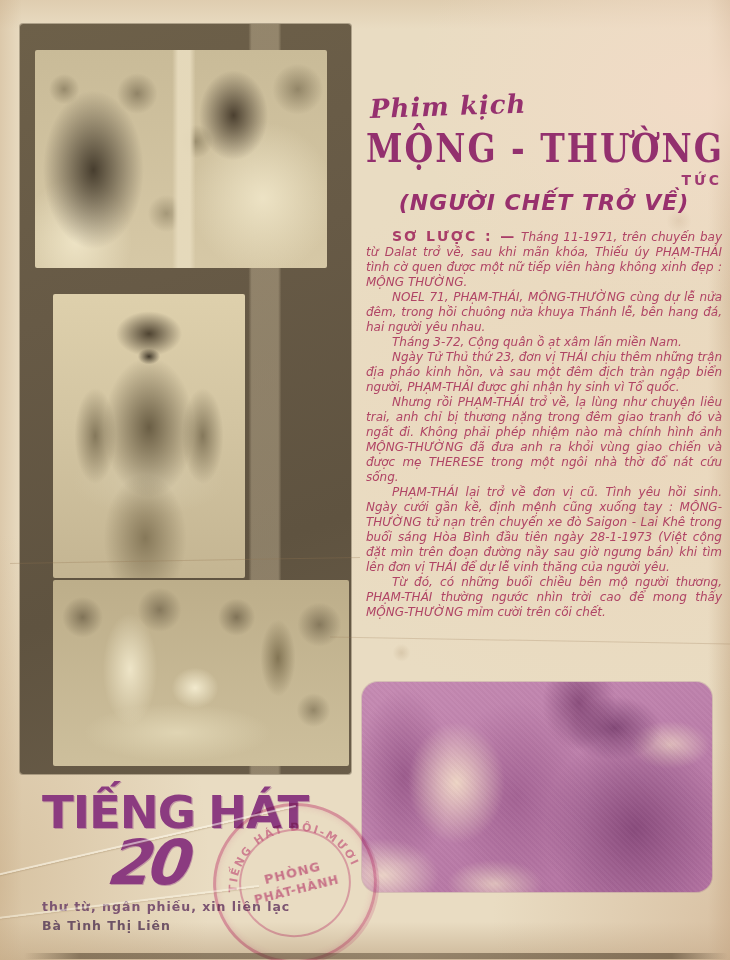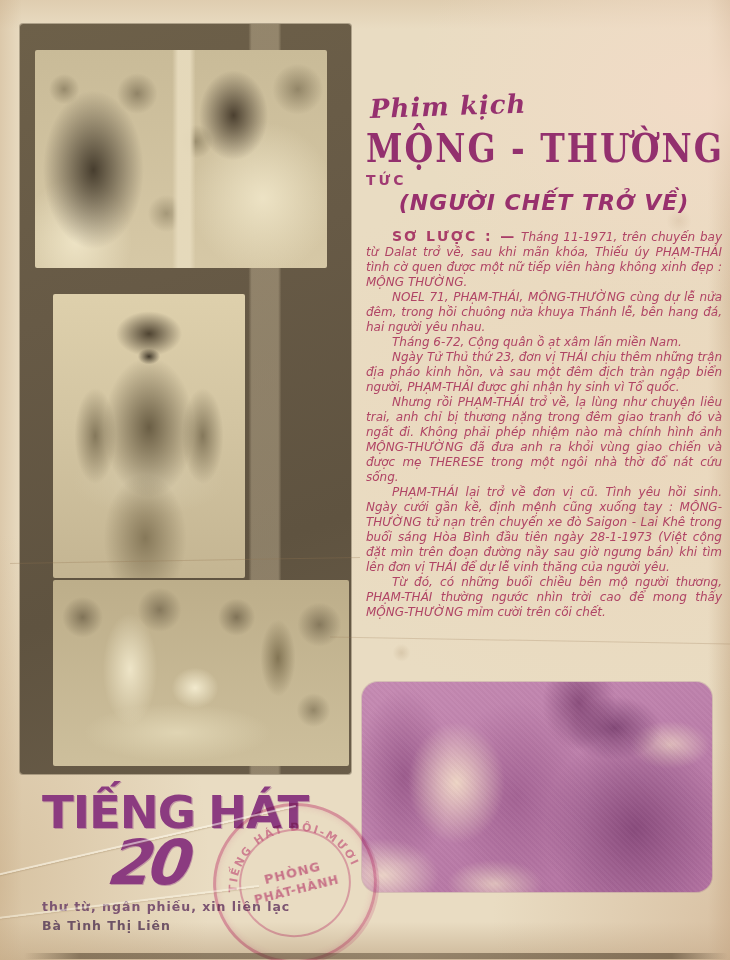--- a/index.html
+++ b/index.html
@@ -91,21 +91,21 @@
   .kicker{
     font-family:"DejaVu Serif",serif;font-style:italic;font-weight:bold;
     font-size:26px;color:#96316f;letter-spacing:1px;transform:rotate(-2deg);transform-origin:left;
     margin:0 0 2px 4px;
   }
   .title{
     font-family:"DejaVu Serif",serif;font-weight:bold;font-size:33px;letter-spacing:2px;
     color:#93306e;margin:0;line-height:46px;white-space:nowrap;
     transform:scaleY(1.18);transform-origin:center;text-align:center;
   }
-  .tuc{font-size:14px;font-weight:bold;letter-spacing:3px;color:#a03a72;text-align:left;margin:0;}
+  .tuc{font-size:14px;font-weight:bold;letter-spacing:3px;color:#a03a72;text-align:right;margin:0;}
   .alt-title{
     font-size:22px;font-weight:bold;font-style:italic;letter-spacing:1px;
     color:#98306d;text-align:center;margin:2px 0 14px 0;white-space:nowrap;
   }
   .synopsis p{
     margin:0;text-indent:26px;text-align:justify;
     font-size:12px;font-style:italic;line-height:15px;
     color:#b04465;
   }
   .synopsis .lead{
@@ -184,21 +184,21 @@
 
   <div class="content">
     <p class="kicker">Phim kịch</p>
     <h1 class="title">MỘNG - THƯỜNG</h1>
     <p class="tuc">TỨC</p>
     <p class="alt-title">(NGƯỜI CHẾT TRỞ VỀ)</p>
 
     <div class="synopsis">
       <p><span class="lead">SƠ LƯỢC : —</span> <span>Tháng 11-1971, trên chuyến bay từ Dalat trở về, sau khi mãn khóa, Thiếu úy PHẠM-THÁI tình cờ quen được một nữ tiếp viên hàng không xinh đẹp : MỘNG THƯỜNG.</span></p>
       <p>NOEL 71, PHẠM-THÁI, MỘNG-THƯỜNG cùng dự lễ nửa đêm, trong hồi chuông nửa khuya Thánh lễ, bên hang đá, hai người yêu nhau.</p>
-      <p>Tháng 6-72, Cộng quân ồ ạt xâm lấn miền Nam.</p>
+      <p>Tháng 3-72, Cộng quân ồ ạt xâm lấn miền Nam.</p>
       <p>Ngày Tử Thủ thứ 23, đơn vị THÁI chịu thêm những trận địa pháo kinh hồn, và sau một đêm địch tràn ngập biển người, PHẠM-THÁI được ghi nhận hy sinh vì Tổ quốc.</p>
       <p>Nhưng rồi PHẠM-THÁI trở về, lạ lùng như chuyện liêu trai, anh chỉ bị thương nặng trong đêm giao tranh đó và ngất đi. Không phải phép nhiệm nào mà chính hình ảnh MỘNG-THƯỜNG đã đưa anh ra khỏi vùng giao chiến và được mẹ THERESE trong một ngôi nhà thờ đổ nát cứu sống.</p>
       <p>PHẠM-THÁI lại trở về đơn vị cũ. Tình yêu hồi sinh. Ngày cưới gần kề, định mệnh cũng xuống tay : MỘNG-THƯỜNG tử nạn trên chuyến xe đò Saigon - Lai Khê trong buổi sáng Hòa Bình đầu tiên ngày 28-1-1973 (Việt cộng đặt mìn trên đoạn đường nầy sau giờ ngưng bắn) khi tìm lên đơn vị THÁI để dự lễ vinh thăng của người yêu.</p>
       <p>Từ đó, có những buổi chiều bên mộ người thương, PHẠM-THÁI thường ngước nhìn trời cao để mong thấy MỘNG-THƯỜNG mỉm cười trên cõi chết.</p>
     </div>
   </div>
 
   <div class="duotone">
     <div class="grain"></div>
   </div>

